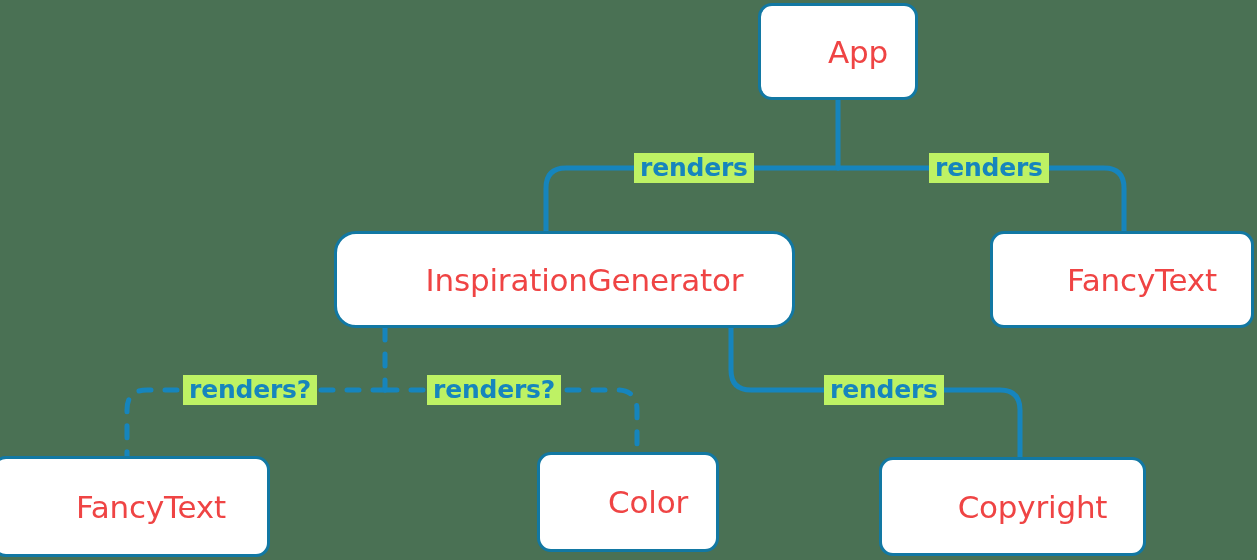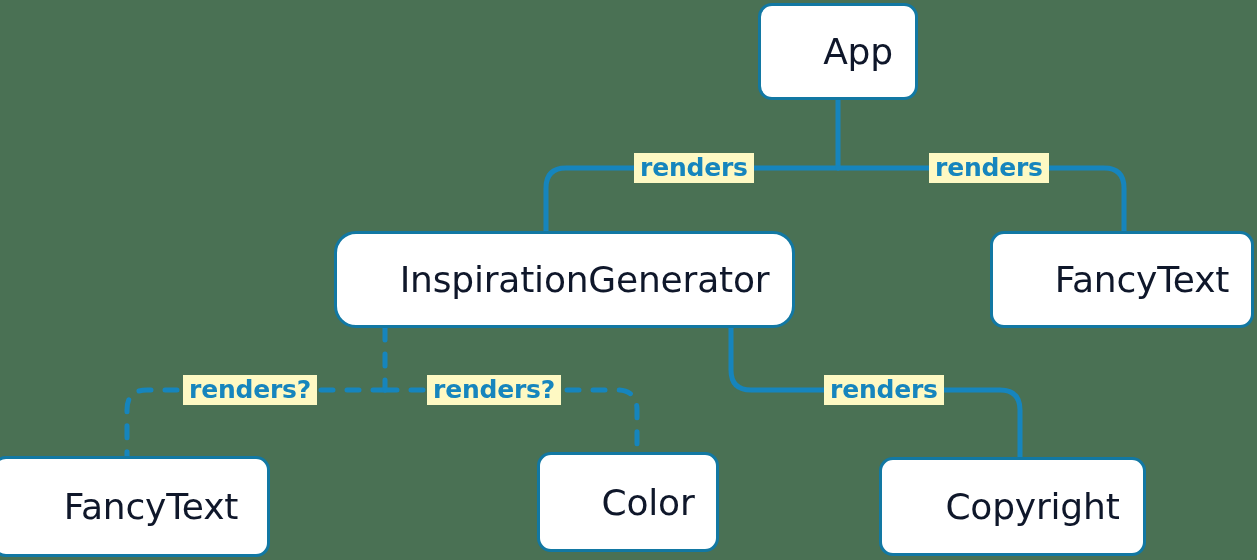--- a/index.html
+++ b/index.html
@@ -24,37 +24,37 @@
     height: 560px;
   }
   .node {
     position: absolute;
     background: #ffffff;
     border: 3px solid #1278a3;
     border-radius: 14px;
     display: flex;
     align-items: center;
     justify-content: center;
-    color: #0f172a;
-    font-size: 36px;
+    color: #ef4444;
+    font-size: 31px;
     font-weight: 400;
     letter-spacing: -0.2px;
     white-space: nowrap;
     z-index: 2;
     padding-left: 40px;
   }
   .edge-label {
     position: absolute;
     color: #1685bd;
     font-size: 25px;
     font-weight: 600;
     letter-spacing: -0.2px;
     white-space: nowrap;
     z-index: 3;
-    background: #fef9c3;
+    background: #bef264;
     padding: 0 6px;
     line-height: 30px;
   }
 </style>
 </head>
 <body>
 
 <div id="diagram-root">
 
   <svg id="edge-layer" viewBox="0 0 1257 560" xmlns="http://www.w3.org/2000/svg">

